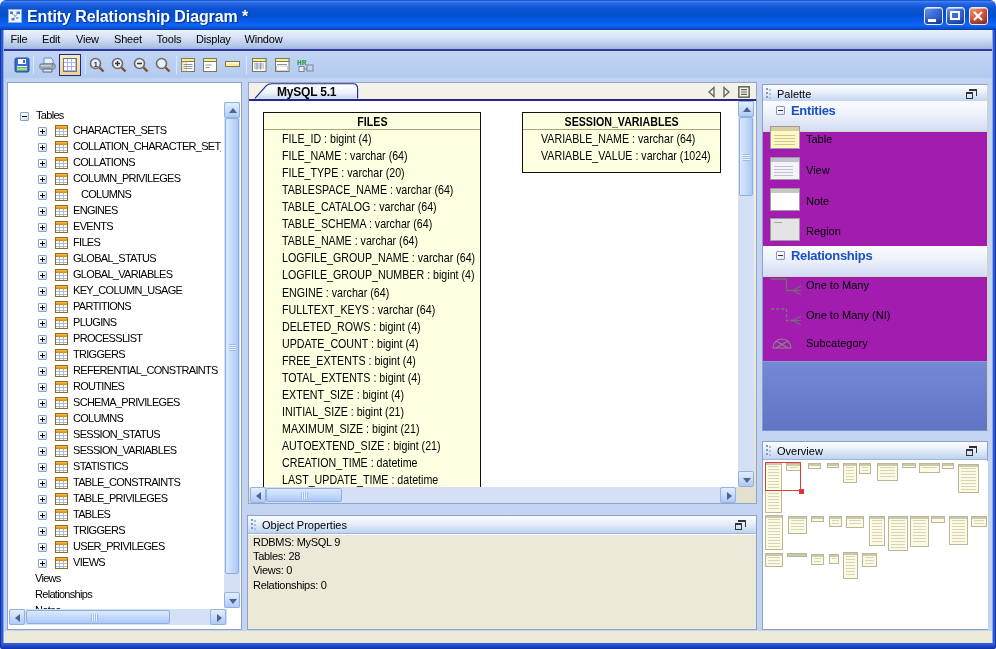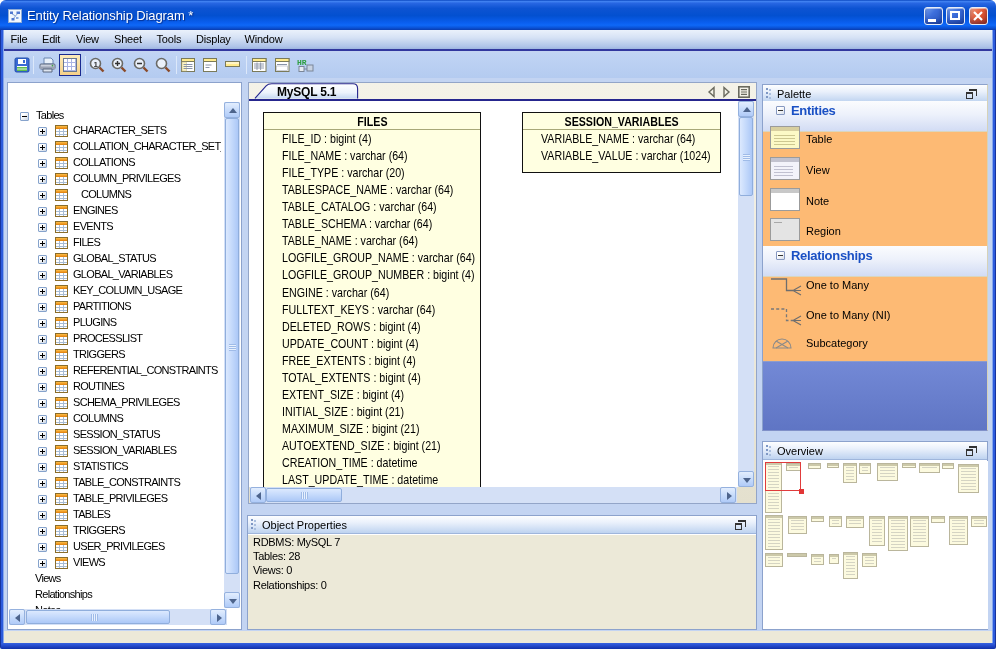--- a/index.html
+++ b/index.html
@@ -1,19 +1,19 @@
 <!DOCTYPE html>
 <html><head><meta charset="utf-8"><style>
 *{margin:0;padding:0;box-sizing:border-box}
 html,body{width:996px;height:649px;background:#fff;font-family:"Liberation Sans",sans-serif;overflow:hidden}
 #win{position:absolute;left:0;top:0;width:996px;height:649px;border-radius:6px 6px 2px 2px;overflow:hidden;background:#C3D4F2}
 .abs{position:absolute}
 
 #title{left:0;top:0;width:996px;height:30px;background:linear-gradient(180deg,#0A47C0 0%,#3F80F0 5%,#2766E2 11%,#0D53D2 28%,#0350D0 52%,#0A5FF0 76%,#0E68F8 84%,#0A52D6 93%,#0A3CAE 100%)}
-#title .txt{left:27px;top:8px;color:#fff;font-size:13px;font-weight:normal;letter-spacing:-.1px;text-shadow:1px 1px 1px rgba(0,20,90,.6);white-space:pre}
+#title .txt{left:27px;top:8px;color:#fff;font-size:16px;font-weight:bold;letter-spacing:-.1px;text-shadow:1px 1px 1px rgba(0,20,90,.6);white-space:pre}
 .winbtn{top:7px;width:19px;height:18px;border-radius:3px;border:1px solid #E6EDF8;box-shadow:inset 0 1px 0 rgba(255,255,255,.5),inset 0 -3px 4px rgba(0,10,70,.35)}
 #btnmin{left:924px;background:linear-gradient(135deg,#7CA5EE 0%,#3E6FDC 40%,#2350B8 100%)}
 #btnmax{left:946px;background:linear-gradient(135deg,#7CA5EE 0%,#3E6FDC 40%,#2350B8 100%)}
 #btncls{left:969px;background:linear-gradient(135deg,#F2A488 0%,#E25C39 45%,#BC3818 100%)}
 
 #menu{left:4px;top:30px;width:988px;height:21px;background:linear-gradient(180deg,#EAF1FB 0%,#D6E2F5 40%,#AEC3E8 88%,#9DB5E0 100%);border-bottom:2px solid #31379E}
 #menu span{position:absolute;top:3px;font-size:11px;letter-spacing:-.2px;color:#000}
 
 #tbar{left:4px;top:53px;width:988px;height:25px;background:linear-gradient(180deg,#C0D4F4,#B4CBF0)}
 .tsep{top:3px;width:1px;height:18px;background:#93A8CE;border-right:1px solid #DCE8FA}
@@ -54,21 +54,21 @@
 #canvas{position:absolute;left:0px;top:18px;width:490px;height:386px;background:#fff;overflow:hidden}
 .ent{position:absolute;border:1px solid #111;background:#FFFFE1}
 .ent .hd{position:absolute;left:0;right:0;top:0;height:17px;border-bottom:1px solid #A8A878;font-weight:bold;font-size:13px;line-height:14px;text-align:center;padding-top:2px}
 .ent .hd span{display:inline-block;transform:scaleX(.82)}
 .erow{position:absolute;left:18px;font-size:13px;line-height:14px;letter-spacing:0;white-space:pre;transform:scaleX(.82);transform-origin:0 0}
 
 #oprops{left:247px;top:515px;width:510px;height:115px}
 #oprops .body{position:absolute;left:0;top:19px;right:0;bottom:0;background:#ECE9D8;font-size:11px}
 #oprops .body div{position:absolute;left:5px;letter-spacing:-.3px}
 
-#palette{left:762px;top:84px;width:226px;height:347px;background:#fdba74;border-color:#8CA2CC #D6D2B8 #8090C8 #8CA2CC}
+#palette{left:762px;top:84px;width:226px;height:347px;background:#a21caf;border-color:#8CA2CC #D6D2B8 #8090C8 #8CA2CC}
 .drawer{position:absolute;left:0;right:0;height:31px;background:linear-gradient(180deg,#FBFCFE 0%,#EDF1FB 45%,#D2DCF4 100%);border-bottom:1px solid #DAD6BE}
 .drawer .dt{position:absolute;left:28px;top:2px;font-size:13px;font-weight:bold;letter-spacing:-.3px;color:#1A50C4}
 .dpm{position:absolute;left:13px;top:5px;width:9px;height:9px;border:1px solid #8698C0;border-radius:1px;background:linear-gradient(135deg,#fff 30%,#D8DEEA 100%)}
 .dpm:before{content:"";position:absolute;left:1px;top:3px;width:5px;height:1px;background:#333}
 .pitem{position:absolute;left:0;font-size:11px;color:#000}
 .pthumb{position:absolute;left:7px;width:30px;height:23px;border:1px solid #9B9B9B}
 #pblue{position:absolute;left:0px;right:0px;top:276px;bottom:0;background:linear-gradient(180deg,#7389D6,#5F75C4);border-top:1px solid #8E9CCC}
 
 #ovw{left:762px;top:441px;width:226px;height:189px}
 .mb{position:absolute;border:1px solid #BAB69C;background:repeating-linear-gradient(180deg,rgba(122,124,130,.30) 0 1px,transparent 1px 3px) 2px 3px/calc(100% - 4px) calc(100% - 5px) no-repeat,linear-gradient(180deg,rgba(172,168,134,.6) 0 2px,transparent 2px) 0 0/100% 100% no-repeat,#FCFADF}
@@ -372,21 +372,21 @@
 <div id="oprops" class="abs panel">
 <div class="phead">
         <div class="grip"></div>
         <div class="t">Object Properties</div>
         <div class="rest" style="right:10px">
           <div class="b"></div>
           <div class="f"></div>
         </div>
       </div>
 <div class="body">
-        <div style="top:1px">RDBMS: MySQL 7</div>
+        <div style="top:1px">RDBMS: MySQL 9</div>
         <div style="top:15.2px">Tables: 28</div>
         <div style="top:29.4px">Views: 0</div>
         <div style="top:43.6px">Relationships: 0</div>
       </div>
 </div>
 <div id="palette" class="abs panel">
 <div class="phead">
         <div class="grip"></div>
         <div class="t">Palette</div>
         <div class="rest" style="right:10px">

